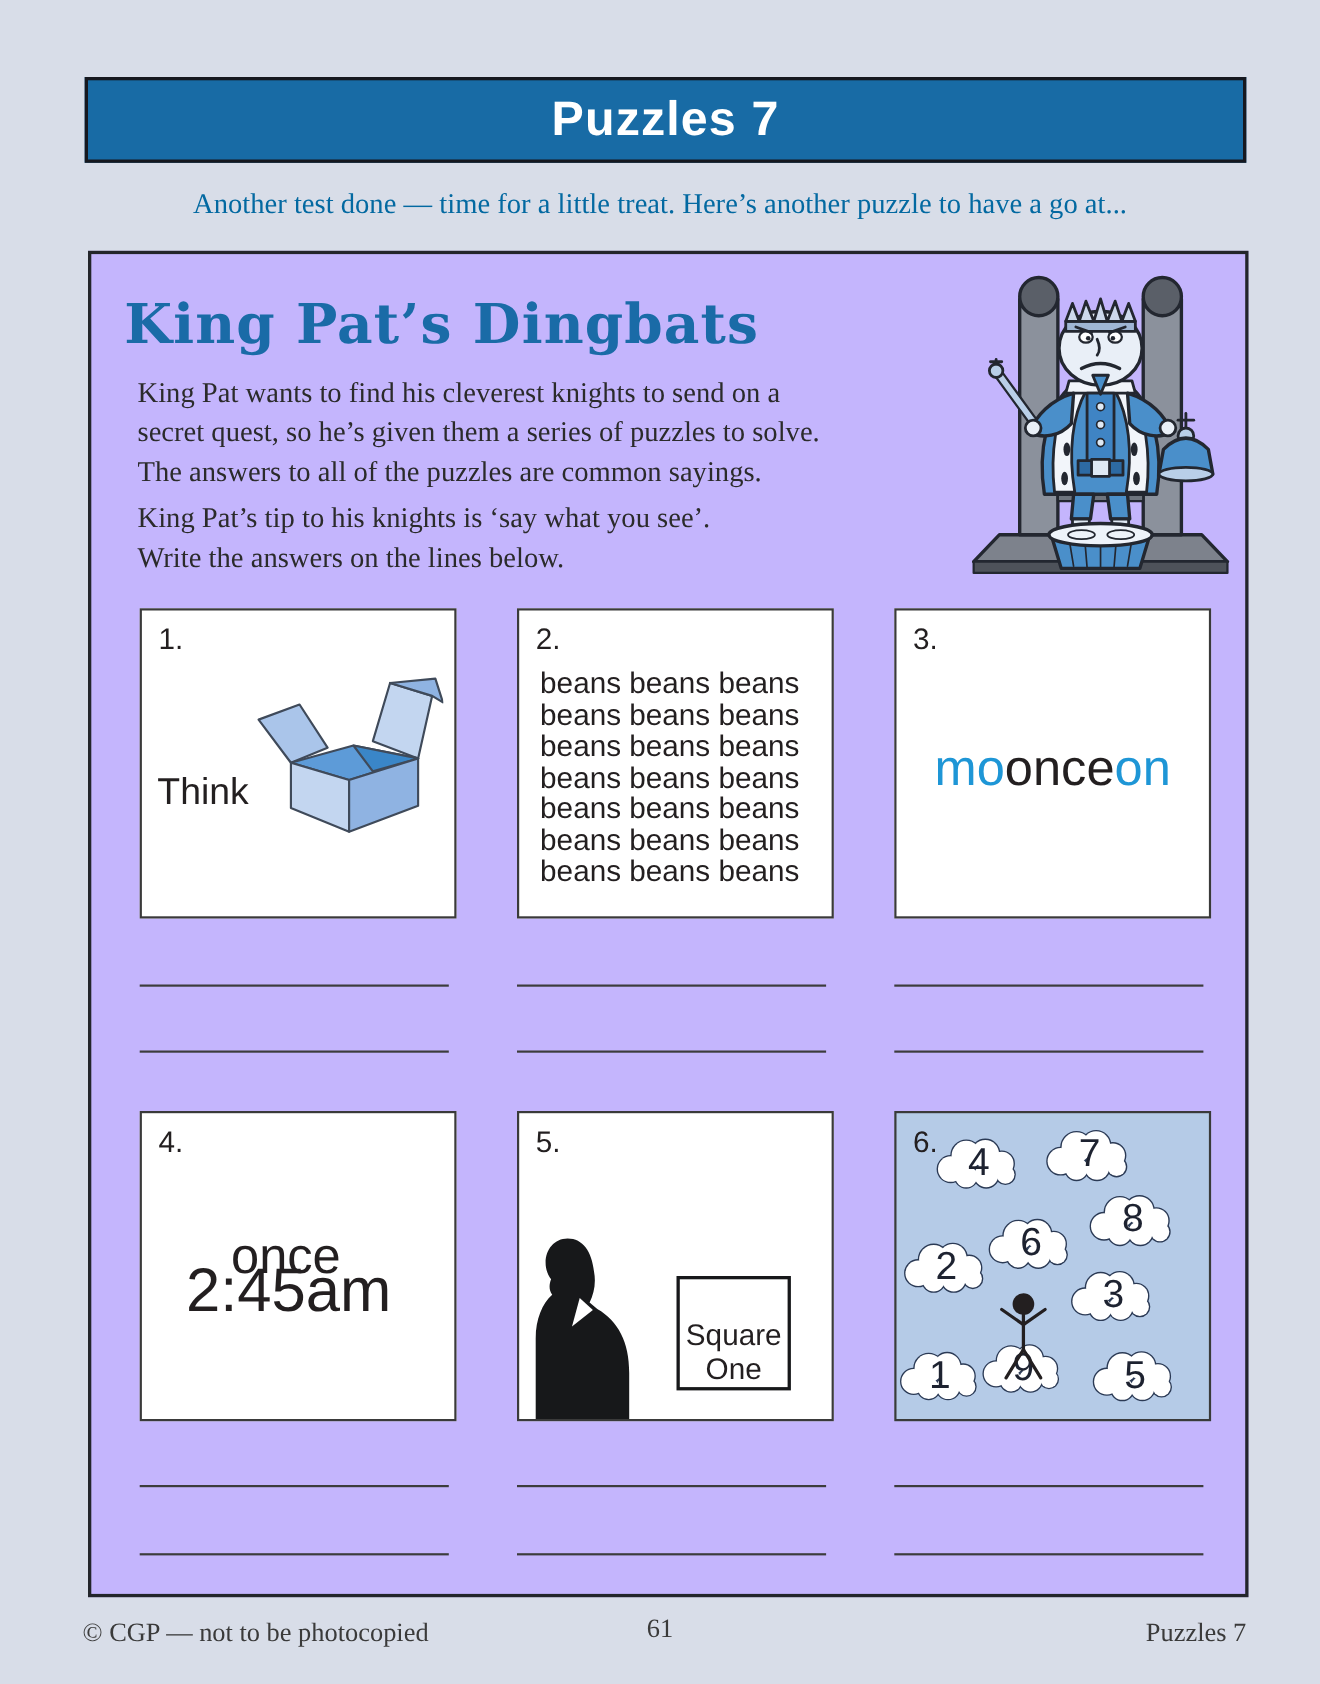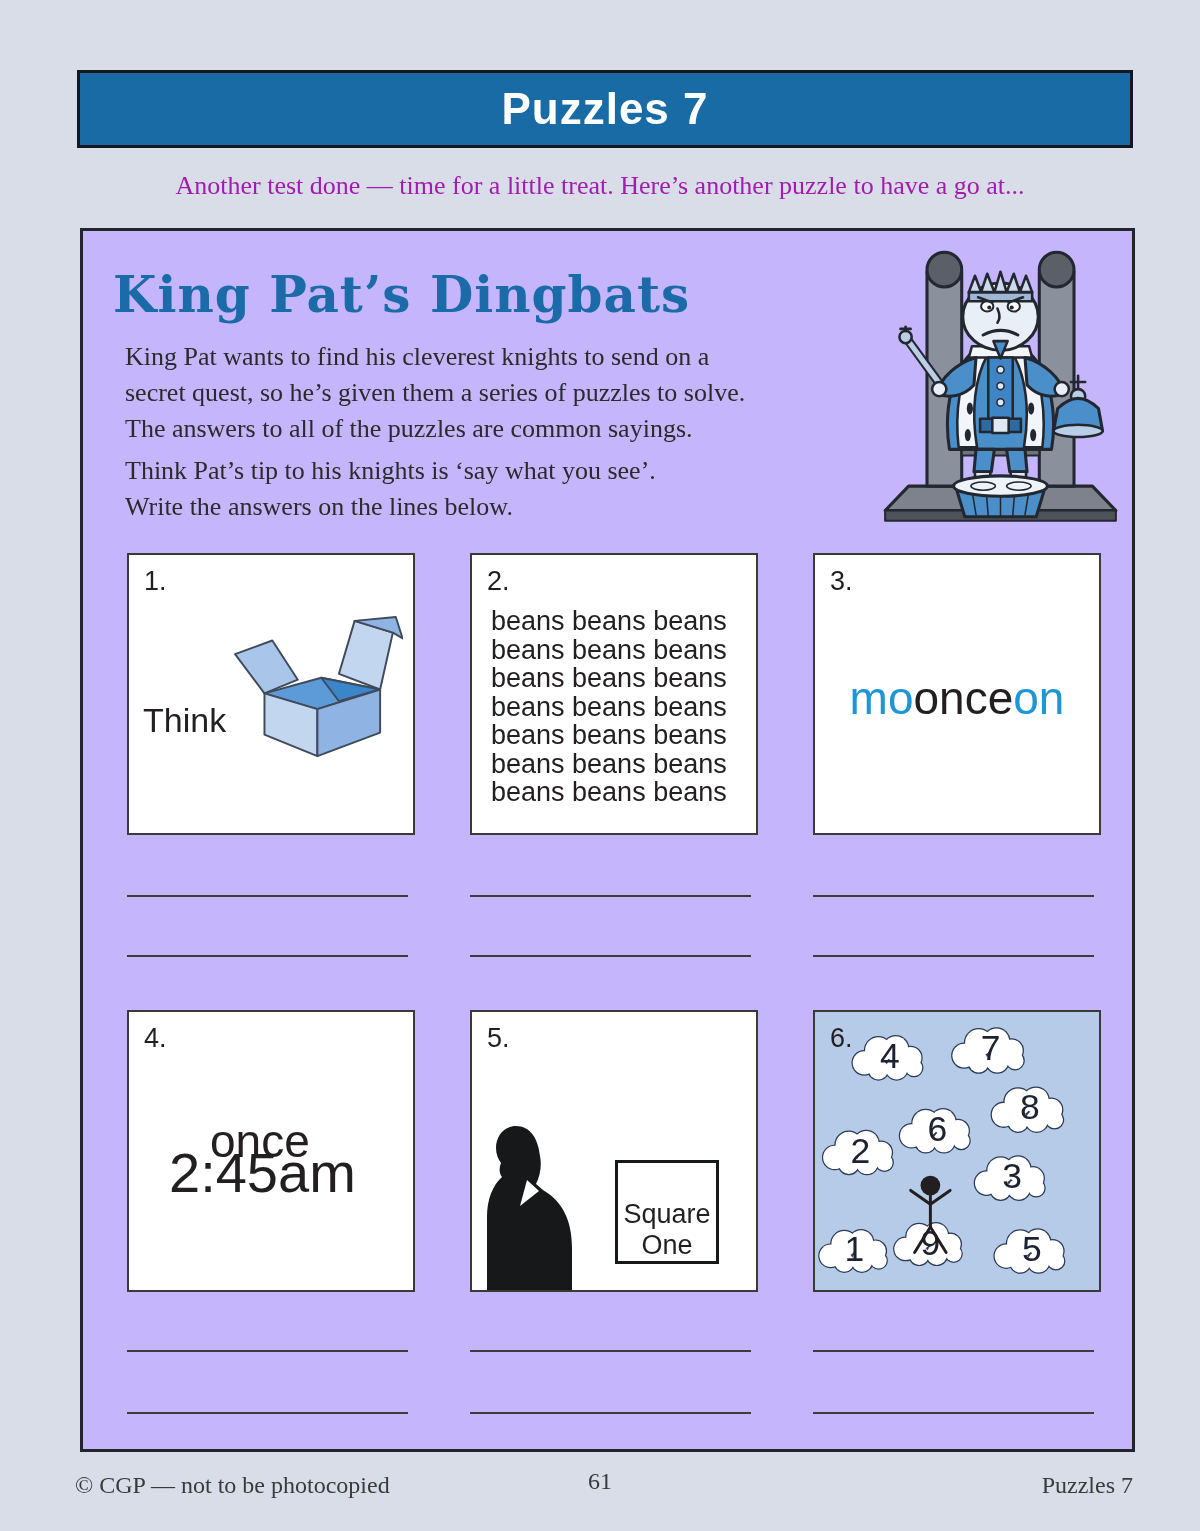--- a/index.html
+++ b/index.html
@@ -3,21 +3,21 @@
 <meta charset="utf-8">
 <style>
   html,body{margin:0;padding:0;}
   body{width:1200px;height:1531px;background:#d8dde8;font-family:"Liberation Sans",sans-serif;position:relative;overflow:hidden;}
   .page{position:absolute;inset:0;}
 
   
   .banner{position:absolute;left:77px;top:70px;width:1056px;height:78px;background:#186ba5;border:3px solid #16181f;box-sizing:border-box;display:flex;align-items:center;justify-content:center;}
   .banner span{color:#ffffff;font-size:44px;font-weight:bold;letter-spacing:1px;font-family:"Liberation Sans",sans-serif;}
 
-  .intro{position:absolute;left:0;top:171px;width:1200px;text-align:center;font-family:"Liberation Serif",serif;font-size:26px;color:#a21caf;}
+  .intro{position:absolute;left:0;top:171px;width:1200px;text-align:center;font-family:"Liberation Serif",serif;font-size:26px;color:#0369a1;}
 
   
   .sheet{position:absolute;left:80px;top:228px;width:1055px;height:1224px;background:#c4b5fd;border:3px solid #23252b;box-sizing:border-box;}
 
   .sheet-title{position:absolute;left:30px;top:34px;font-family:"DejaVu Serif",serif;font-weight:bold;font-size:50px;color:#1a6ba7;letter-spacing:1px;}
 
   .para{position:absolute;left:42px;font-family:"Liberation Serif",serif;font-size:26px;line-height:36px;color:#2b2b2b;}
   .para-1{top:108px;}
   .para-2{top:222px;}
 
@@ -76,21 +76,21 @@
 
     <div class="sheet-title">King Pat’s Dingbats</div>
 
     <div class="para para-1">
       <div>King Pat wants to find his cleverest knights to send on a</div>
       <div>secret quest, so he’s given them a series of puzzles to solve.</div>
       <div>The answers to all of the puzzles are common sayings.</div>
     </div>
 
     <div class="para para-2">
-      <div>Think Pat’s tip to his knights is ‘say what you see’.</div>
+      <div>King Pat’s tip to his knights is ‘say what you see’.</div>
       <div>Write the answers on the lines below.</div>
     </div>
 
     <svg class="king" viewBox="0 0 240 275">
       <g stroke="#232730" stroke-linejoin="round" stroke-linecap="round">
 
         <polygon points="30,238 210,238 233,262 7,262" fill="#7d828c" stroke-width="3"></polygon>
         <polygon points="7,262 233,262 233,272 7,272" fill="#4e525a" stroke-width="2"></polygon>
         <rect x="48" y="28" width="34" height="210" fill="#8b919c" stroke-width="3"></rect>
         <rect x="158" y="28" width="34" height="210" fill="#8b919c" stroke-width="3"></rect>

